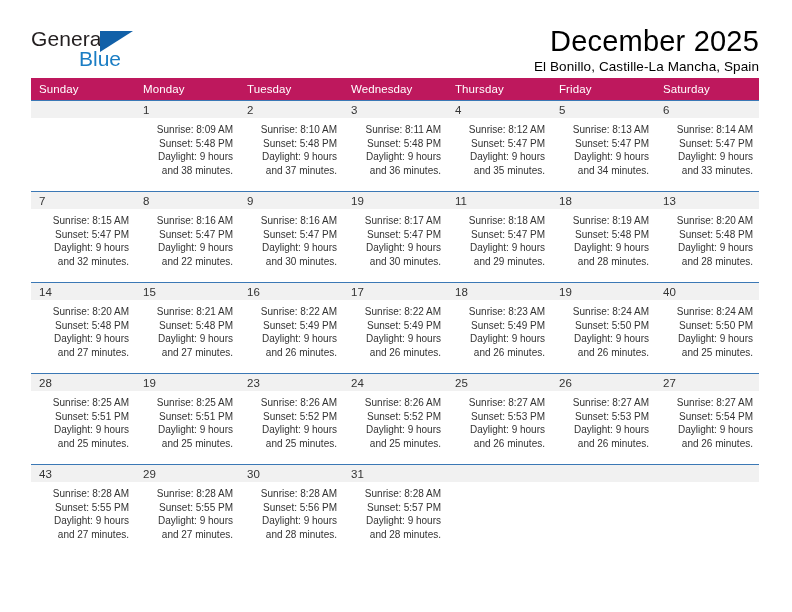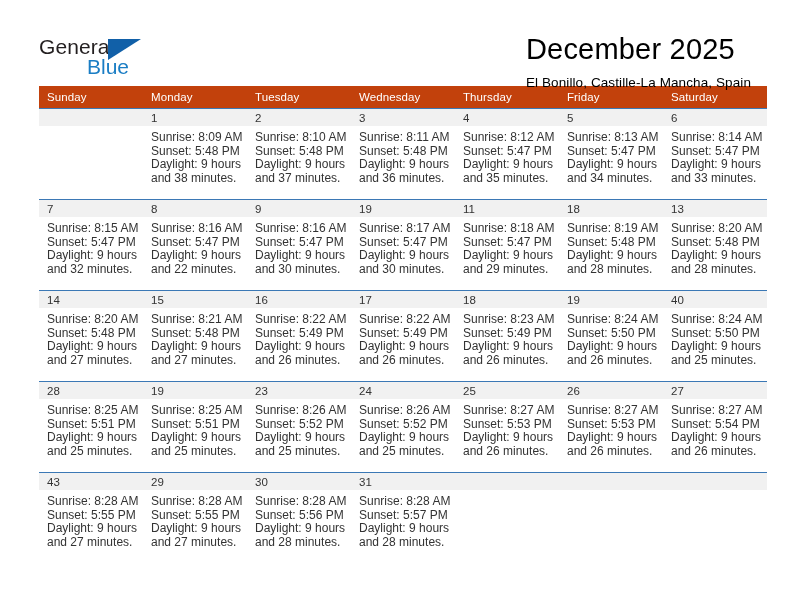--- a/index.html
+++ b/index.html
@@ -13,21 +13,21 @@
     width: 792px;
     height: 612px;
     font-family: "Liberation Sans", sans-serif;
     color: #222222;
     overflow: hidden;
   }
   .page {
     position: relative;
     width: 792px;
     height: 612px;
-    padding: 8px;
+    padding: 0;
   }
 
   
   .header {
     display: flex;
     align-items: flex-start;
     justify-content: space-between;
     padding: 22px 33px 0 31px;
     height: 78px;
   }
@@ -55,49 +55,48 @@
   .brand-triangle {
     position: absolute;
     left: 69px;
     top: 9px;
     width: 0;
     height: 0;
     border-left: 33px solid #1160a8;
     border-bottom: 21px solid transparent;
   }
   .title-block {
-    text-align: left;
+    text-align: right;
     padding-top: 2px;
   }
   .cal-title {
     font-size: 29px;
     font-weight: normal;
     color: #000000;
     line-height: 34px;
     letter-spacing: 0.2px;
   }
   .cal-subtitle {
     font-size: 13.5px;
     color: #000000;
     line-height: 18px;
-    margin-top: 8px;
     letter-spacing: 0.1px;
   }
 
   
   .cal-wrap {
     padding: 0 33px 0 31px;
   }
   table.calendar {
     width: 728px;
     border-collapse: collapse;
     table-layout: fixed;
   }
   table.calendar thead th {
-    background: #c2410c;
+    background: #be185d;
     color: #ffffff;
     font-size: 11.5px;
     font-weight: normal;
     text-align: left;
     padding: 5px 0 5px 8px;
     height: 20px;
     letter-spacing: 0.1px;
   }
   table.calendar tbody td {
     vertical-align: top;
@@ -116,23 +115,24 @@
     background: #f1f1f1;
     height: 17px;
     padding: 1px 0 0 8px;
     font-size: 11.5px;
     color: #333333;
     line-height: 16px;
   }
   td.empty .daynum-band { background: #f1f1f1; }
   .cell-body {
     padding: 5px 6px 0 8px;
-    font-size: 12px;
+    font-size: 10px;
     line-height: 13.5px;
     color: #333333;
+    text-align: right;
   }
   .cell-body div { white-space: nowrap; }
 </style>
 </head>
 <body>
 
 <div class="page">
 
   <div class="header">
 

